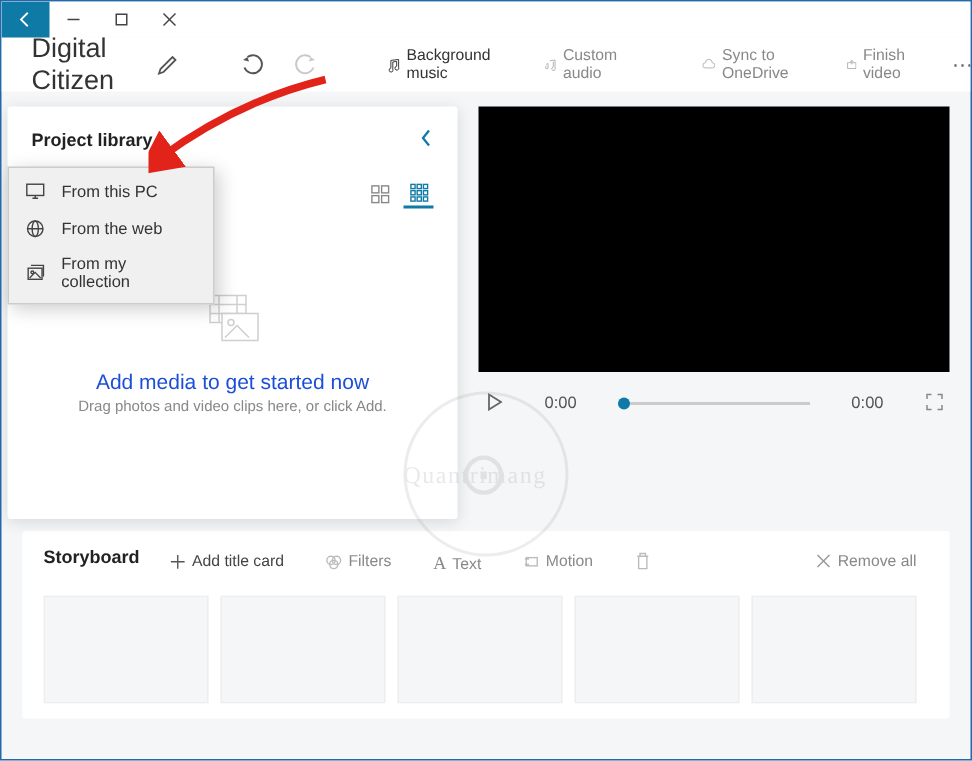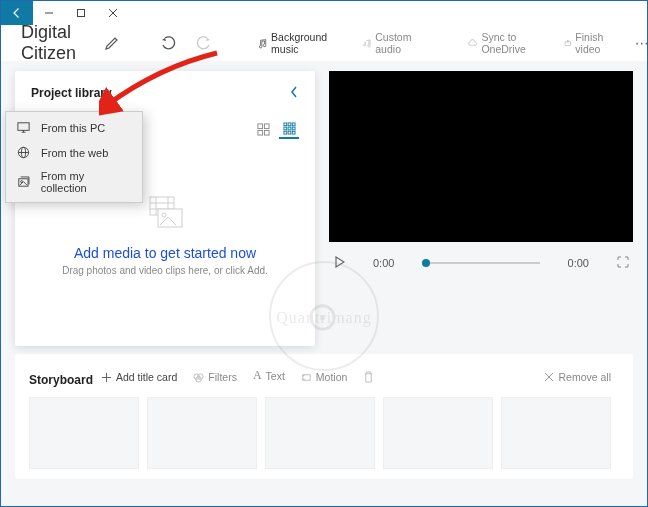--- a/index.html
+++ b/index.html
@@ -13,21 +13,21 @@
   .winctrl div { width: 32px; height: 24px; display: flex; align-items: center; justify-content: center; color: #444; }
   .winctrl svg { width: 10px; height: 10px; }
   
   .toolbar { height: 36px; background: #fff; display: flex; align-items: center; padding: 0 10px 0 20px; font-size: 10.5px; color: #777; gap: 20px; }
   .projname { font-size: 18px; color: #333; font-weight: 400; margin-right: 8px; }
   .tbicon { width: 26px; height: 26px; display: flex; align-items: center; justify-content: center; color: #666; }
   .tbbtn { display: flex; align-items: center; gap: 4px; padding: 4px 6px; color: #888; }
   .tbbtn.active { color: #333; }
   .spacer { flex: 1; }
   
-  .mainrow { display: flex; padding: 10px 14px 0 14px; gap: 14px; }
+  .mainrow { display: flex; padding: 10px 14px 0 4px; gap: 14px; }
   
   .lib { background: #fff; width: 300px; height: 275px; box-shadow: 0 2px 10px rgba(0,0,0,0.12); border-radius: 2px; padding: 14px 16px; position: relative; }
   .libhead { display: flex; align-items: center; justify-content: space-between; }
   .libtitle { font-size: 12px; font-weight: 600; color: #222; }
   .collapse { color: #0e7aa5; font-size: 14px; }
   .addrow { display: flex; align-items: center; margin-top: 16px; }
   .addbtn { background: #0e7aa5; color: #fff; font-size: 11.5px; padding: 6px 12px; display: flex; align-items: center; gap: 6px; border: none; cursor: pointer; }
   .viewtoggle { margin-left: auto; display: flex; gap: 6px; }
   .vtbtn { width: 20px; height: 20px; display: flex; align-items: center; justify-content: center; color: #666; }
   .vtbtn.active { border-bottom: 2px solid #0e7aa5; color: #0e7aa5; }
@@ -40,21 +40,21 @@
   .addmenu .mi { display: flex; align-items: center; gap: 10px; padding: 5px 10px; font-size: 11px; color: #333; cursor: pointer; }
   .addmenu svg { width: 15px; height: 15px; }
   
   .preview { flex: 1; display: flex; flex-direction: column; }
   .videoframe { background: #000; width: 100%; aspect-ratio: 16/9; }
   .controls { display: flex; align-items: center; gap: 28px; padding: 14px 4px; font-size: 11px; color: #555; }
   .progress { flex: 1; height: 2px; background: #ccc; position: relative; }
   .progress::before { content: ""; position: absolute; left: 0; top: -3px; width: 8px; height: 8px; background: #0e7aa5; border-radius: 50%; }
   
   .sbsection { background: #fff; margin: 8px 14px 0 14px; padding: 10px 14px; border-radius: 2px; }
-  .sbhead { display: flex; align-items: flex-end; font-size: 11px; color: #222; gap: 0; }
+  .sbhead { display: flex; align-items: flex-start; font-size: 11px; color: #222; gap: 12px; }
   .sbtitle { font-weight: 600; margin-right: auto; font-size: 12px; }
   .sbbtn { display: flex; align-items: center; gap: 4px; padding: 4px 8px; color: #888; font-size: 10.5px; }
   .sbbtn.dark { color: #444; }
   .sbcards { display: flex; gap: 8px; margin-top: 10px; overflow: hidden; }
   .sbcard { width: 110px; height: 72px; background: #f5f6f7; border: 1px solid #eee; flex-shrink: 0; }
   
   .arrow { position: absolute; top: 46px; left: 98px; z-index: 30; pointer-events: none; }
   
   .watermark { position: absolute; left: 50%; top: 58%; transform: translate(-50%,-50%); opacity: .18; pointer-events: none; }
   .watermark-circle { width: 110px; height: 110px; border: 2px solid #999; border-radius: 50%; display: flex; align-items: center; justify-content: center; font-size: 18px; color: #888; font-family: Georgia, serif; letter-spacing: 1px; }
@@ -304,14 +304,14 @@
         <path d="M0 0 L6 3 L0 6 Z" fill="#e2231a"></path>
       </marker>
     </defs>
   <path d="M118 6 Q60 20 8 58" stroke="#e2231a" stroke-width="5" fill="none" marker-end="url(#ah)"></path>
 </svg>
 
 <div class="watermark">
   <div class="watermark-circle">
       <span style="font-size:40px;line-height:0;margin-right:2px">⊙</span>
     </div>
-  <div style="text-align:center;font-size:16px;color:#888;margin-top:-62px;font-family:Georgia,serif;letter-spacing:1px">Quantrimang</div>
+  <div style="font-size:16px;color:#888;margin-top:-62px;font-family:Georgia,serif;letter-spacing:1px">Quantrimang</div>
 </div>
 
 </body></html>

